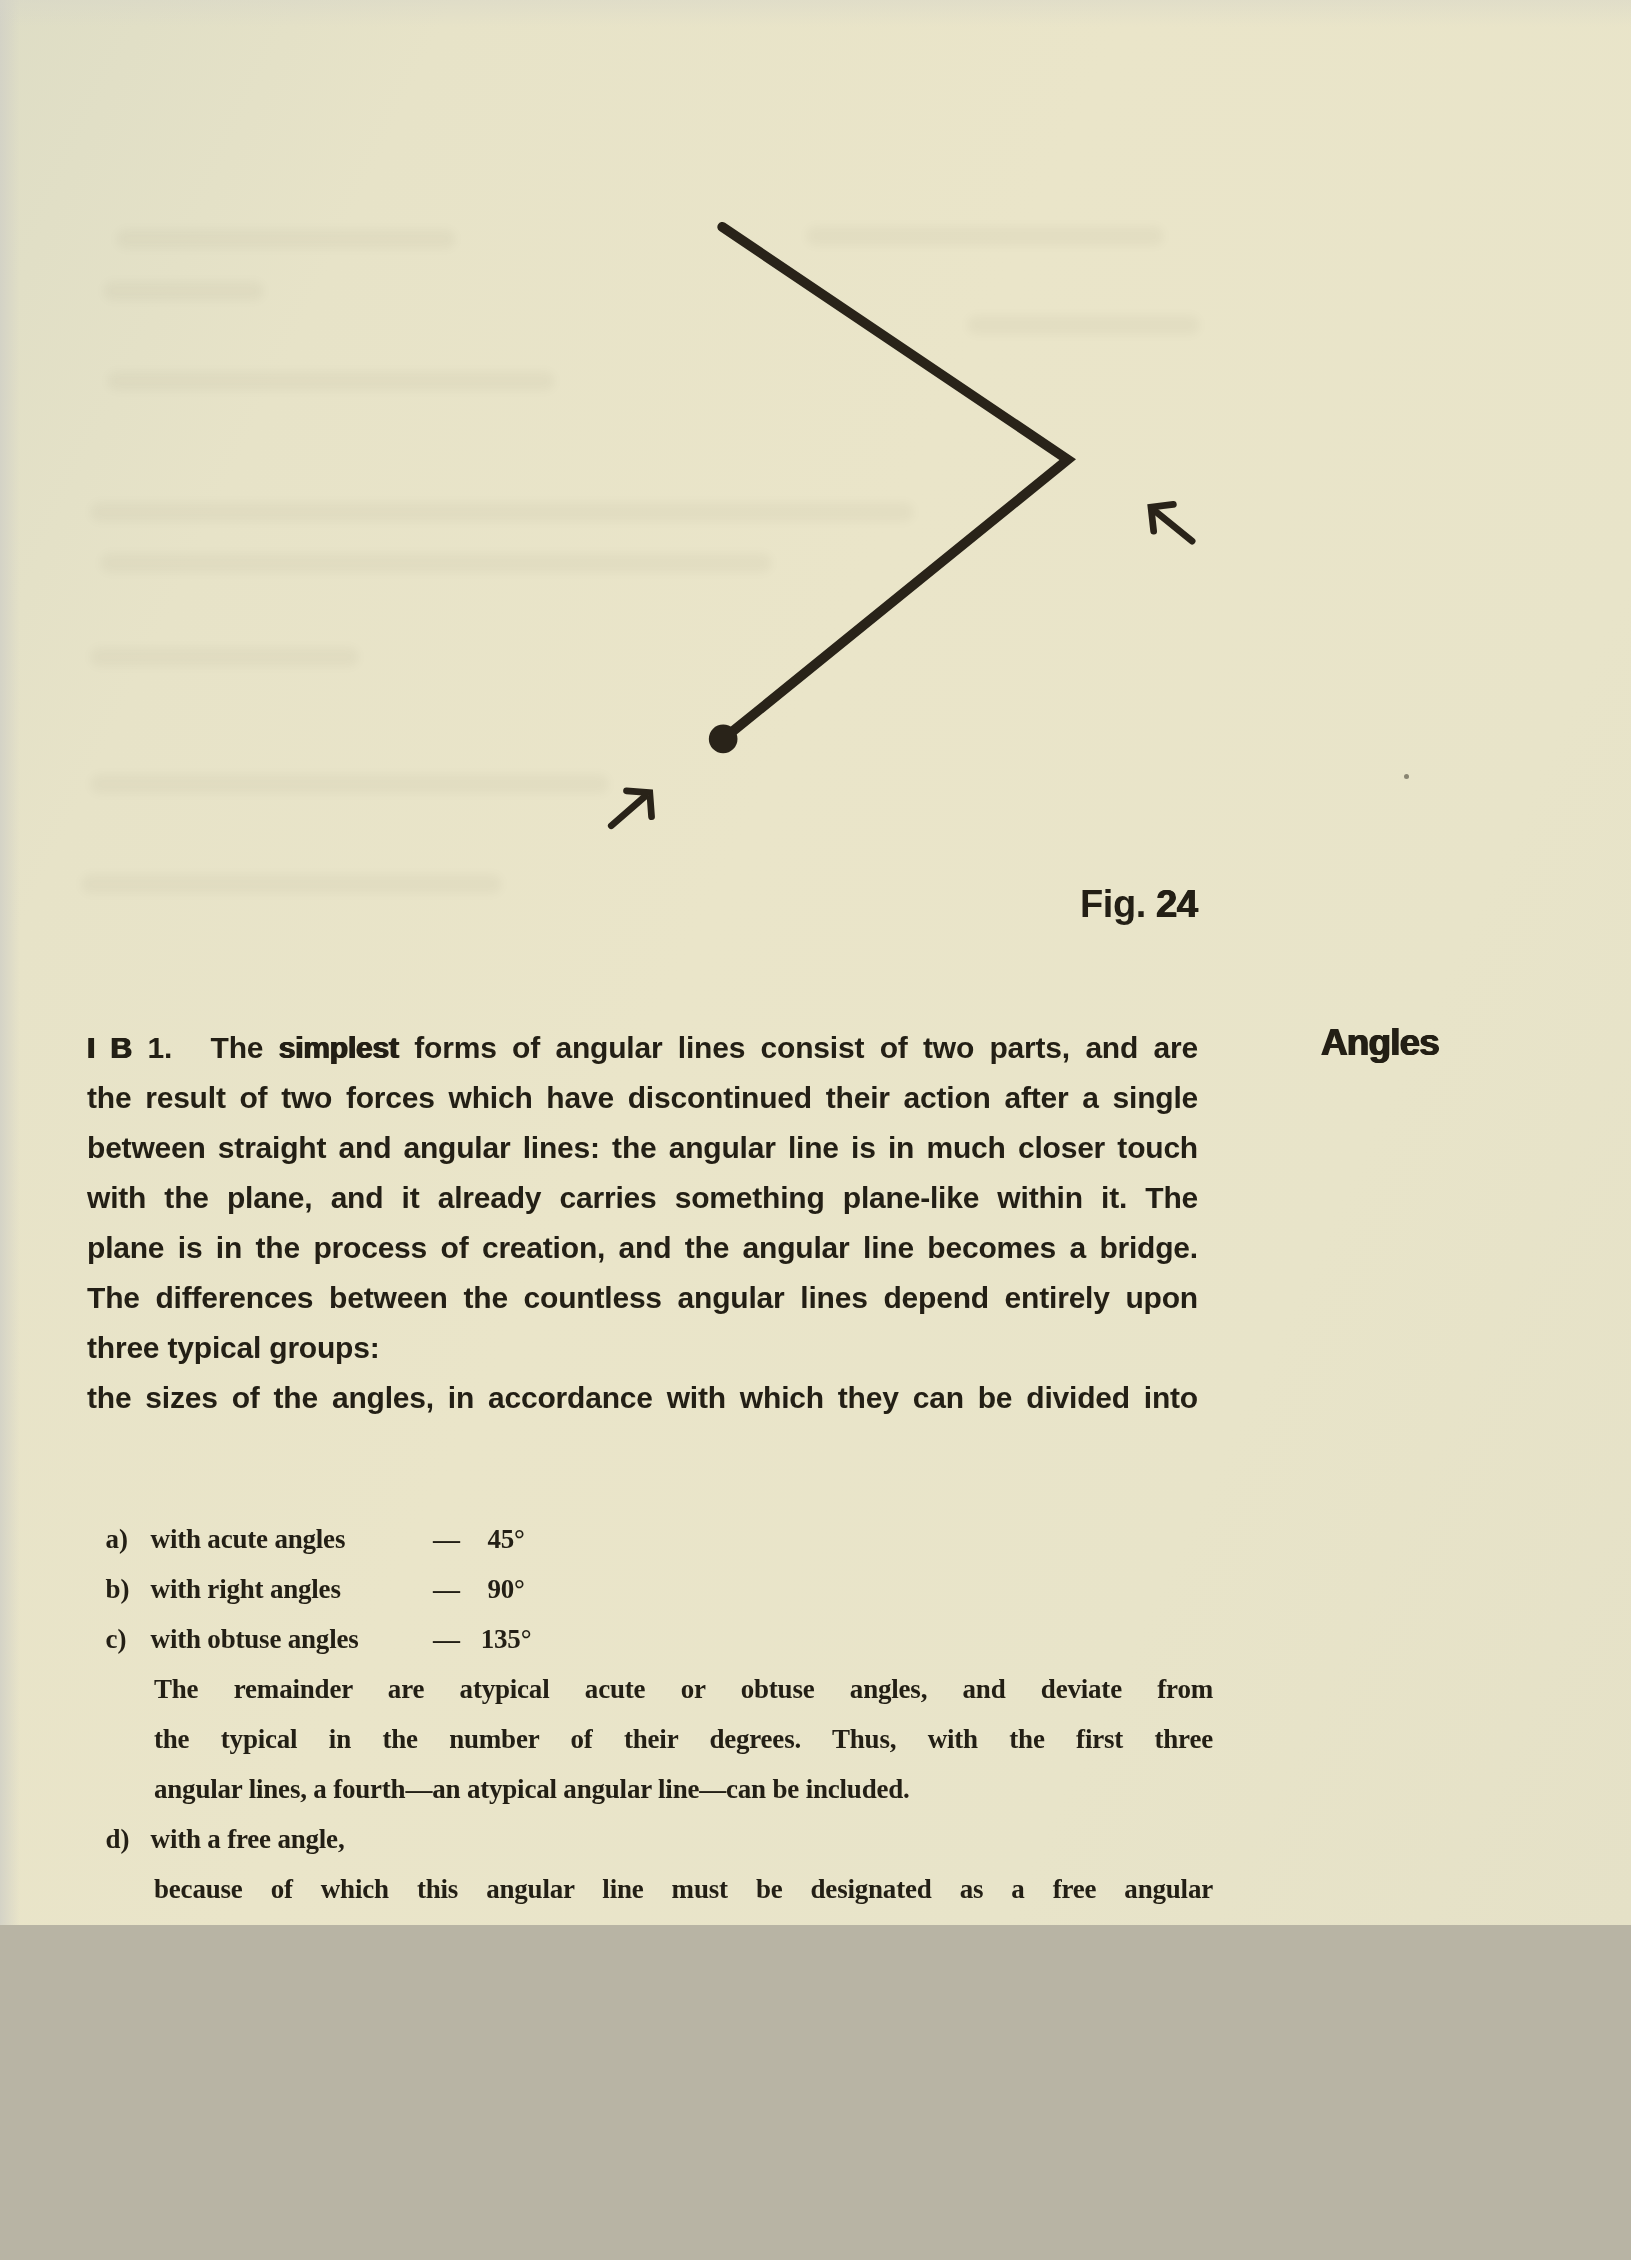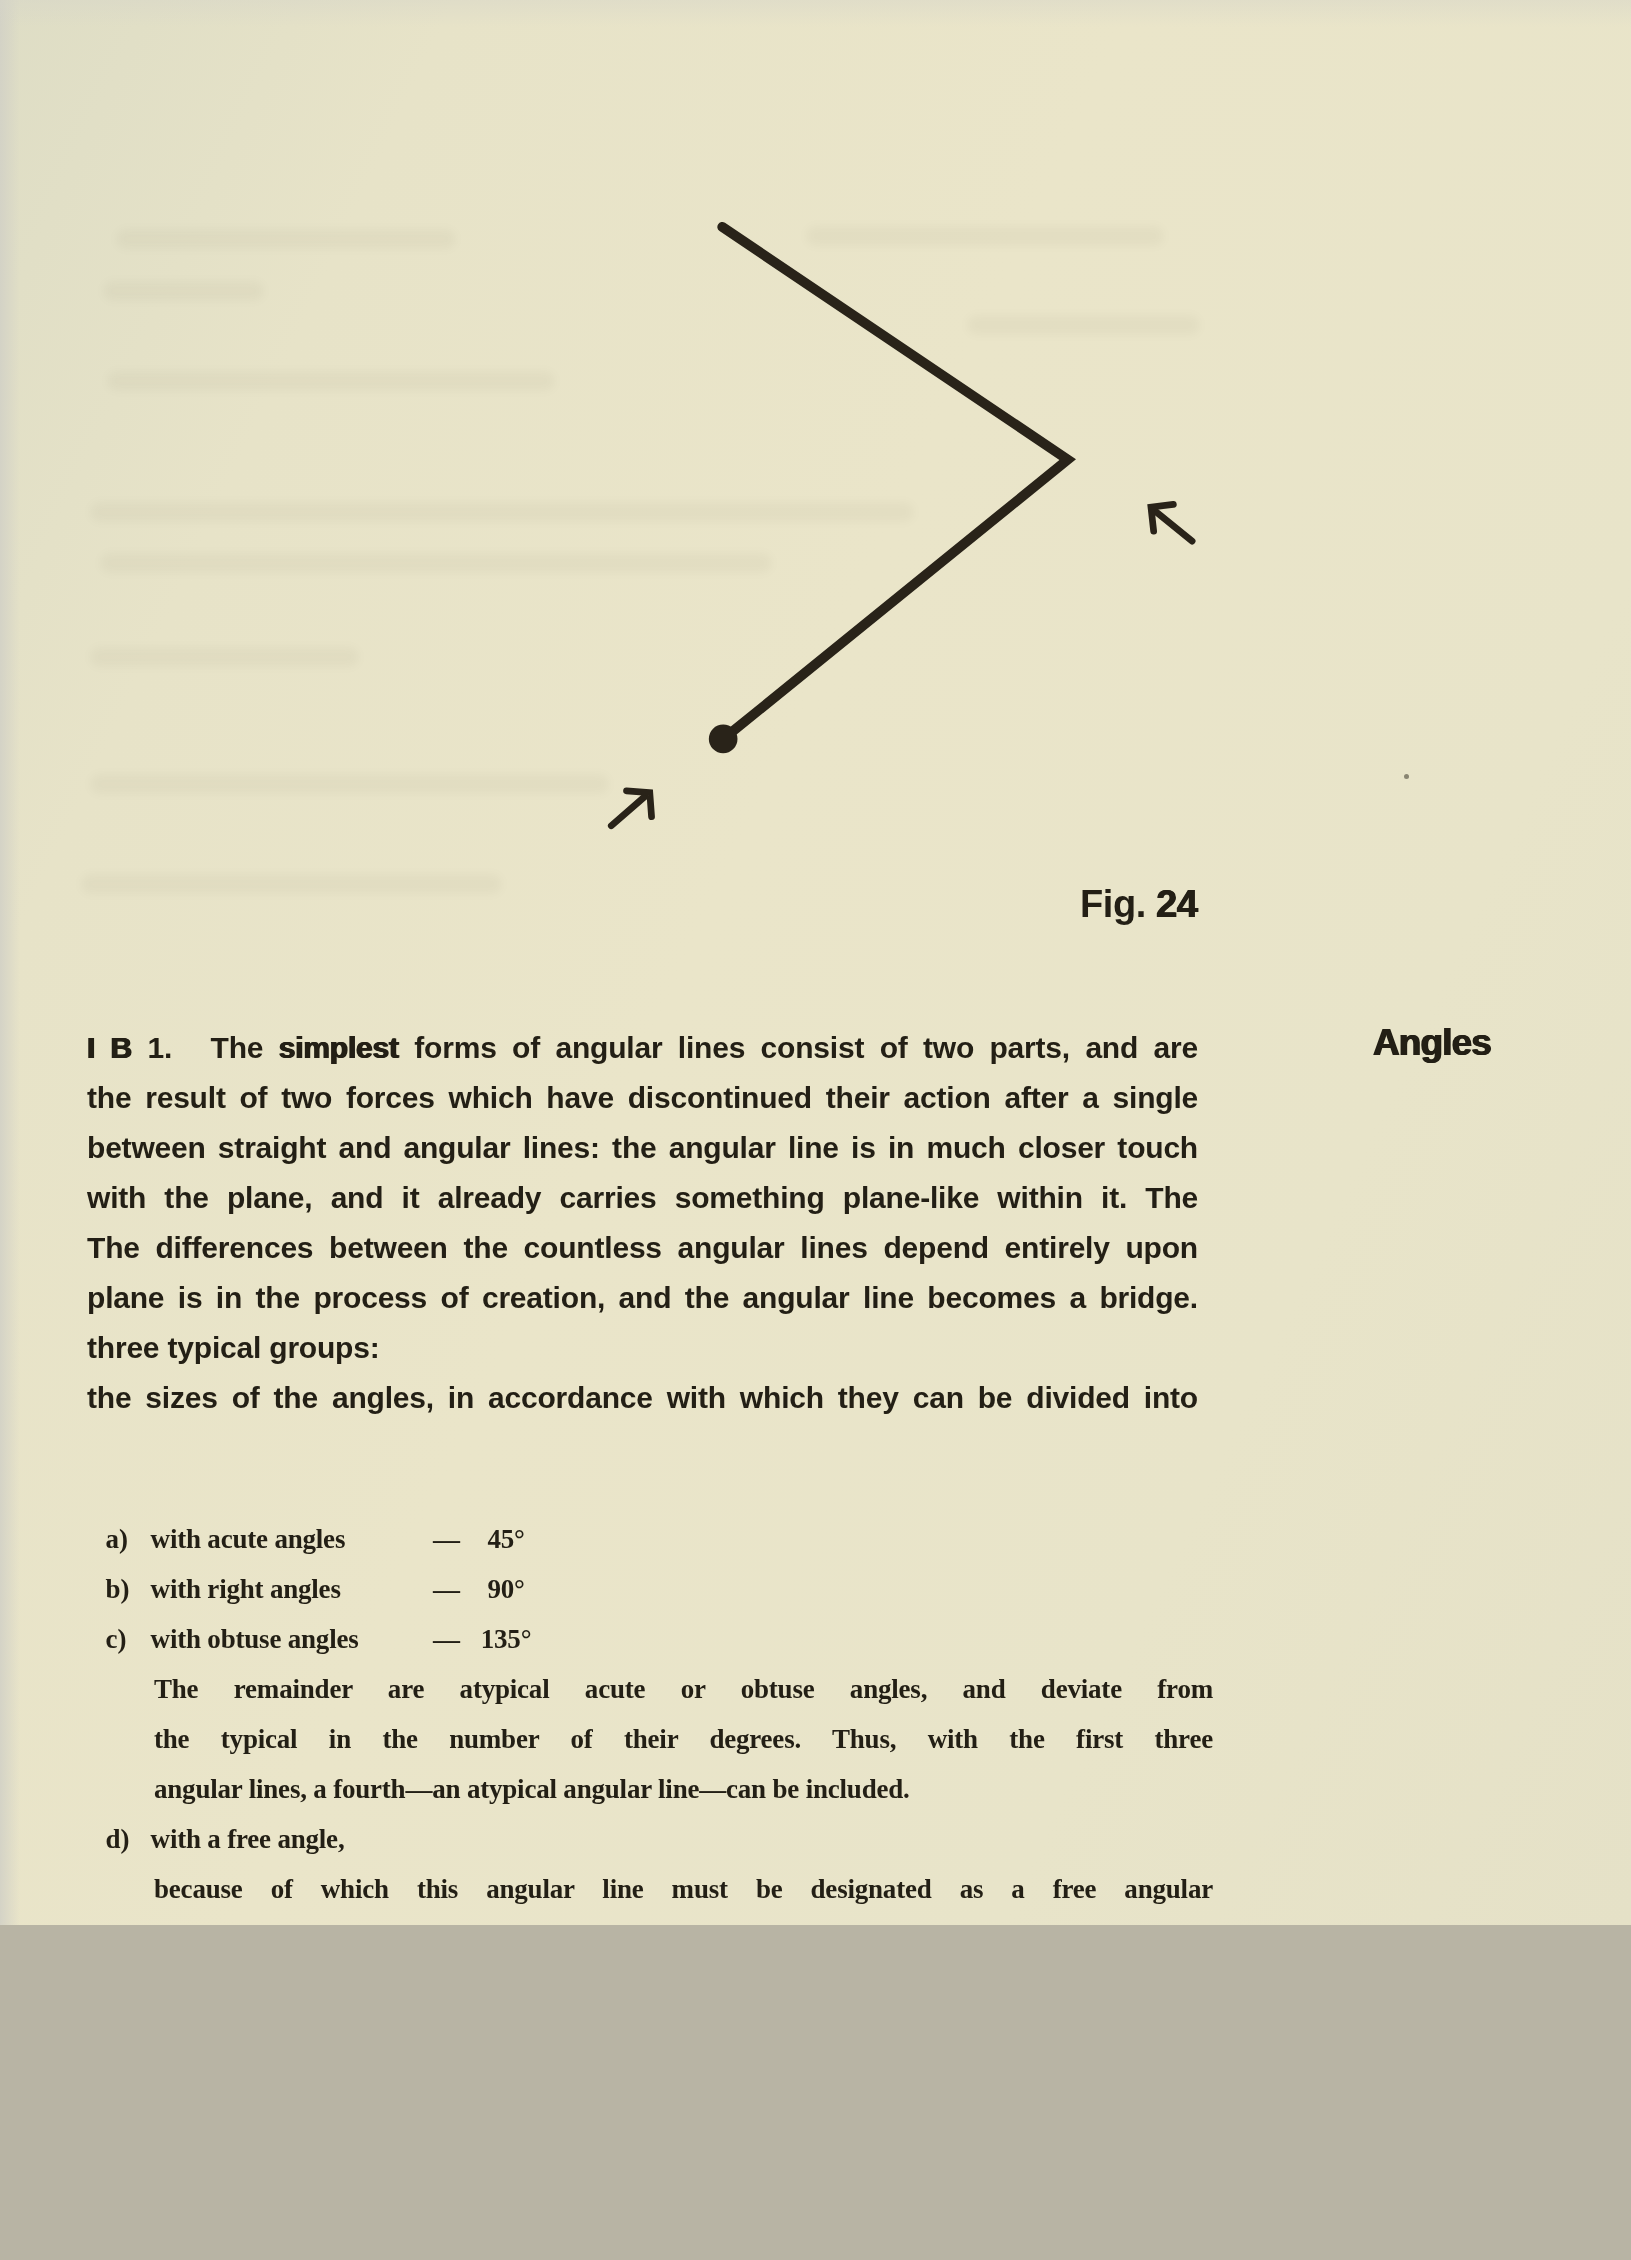--- a/index.html
+++ b/index.html
@@ -30,21 +30,21 @@
   .speck{position:absolute;width:5.4px;height:5.4px;border-radius:50%;
          background:#3a362a;opacity:.55;}
 
   .fig-svg{position:absolute;left:537px;top:197px;width:716px;height:681px;}
 
   .fig-caption{
     position:absolute;left:1080px;top:883px;
     font-size:38px;font-weight:700;letter-spacing:-0.4px;white-space:nowrap;
   }
   .margin-label{
-    position:absolute;left:1373px;top:1022px;
+    position:absolute;left:1321px;top:1022px;
     font-size:37px;font-weight:700;letter-spacing:-0.9px;white-space:nowrap;
   }
   .page-number{
     position:absolute;left:1389px;top:1918px;
     font-size:47px;font-weight:700;letter-spacing:-0.9px;line-height:1;
   }
   .xbold{text-shadow:0.7px 0 0 currentColor,-0.7px 0 0 currentColor;}
 
   .body-text{
     position:absolute;left:87px;top:1023px;width:1111px;
@@ -107,22 +107,22 @@
     <div class="tline just">
       <span class="xbold">I B</span>
       <span>1.</span><span class="gap1"></span>
       <span>The</span>
       <span class="xbold">simplest</span>
       <span>forms of angular lines consist of two parts, and are</span>
     </div>
     <div class="tline just">the result of two forces which have discontinued their action after a single</div>
     <div class="tline just">between straight and angular lines: the angular line is in much closer touch</div>
     <div class="tline just">with the plane, and it already carries something plane-like within it. The</div>
+    <div class="tline just">plane is in the process of creation, and the angular line becomes a bridge.</div>
     <div class="tline just">The differences between the countless angular lines depend entirely upon</div>
-    <div class="tline just">plane is in the process of creation, and the angular line becomes a bridge.</div>
     <div class="tline">three typical groups:</div>
     <div class="tline just">the sizes of the angles, in accordance with which they can be divided into</div>
   </div>
 
   <div class="list-block">
 
     <div class="lrow">
       <span class="ltr">a)</span><span>with acute angles</span>
       <span class="ldash">—</span>
       <span class="lval">45°</span>

